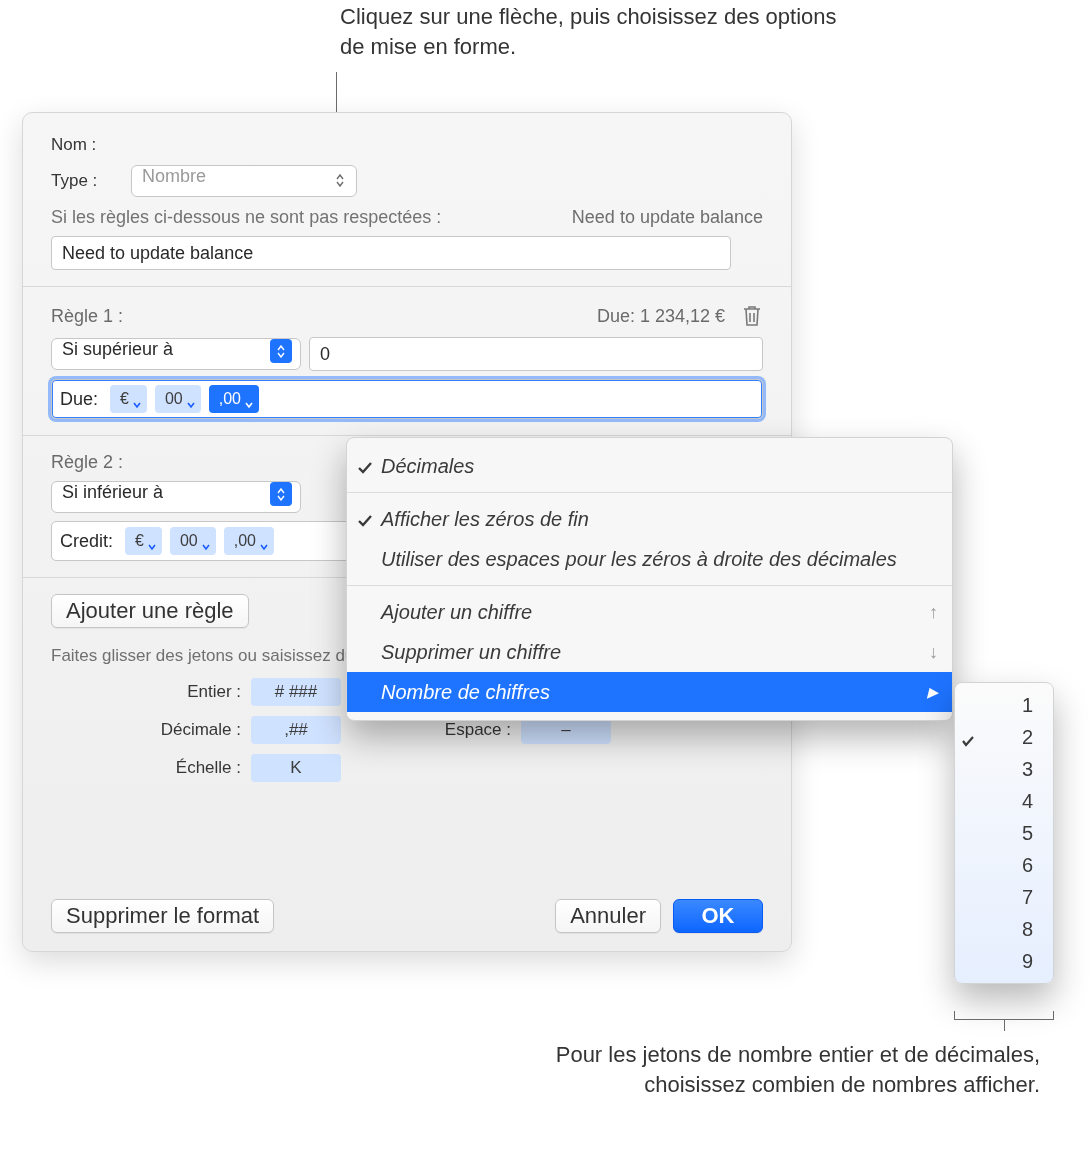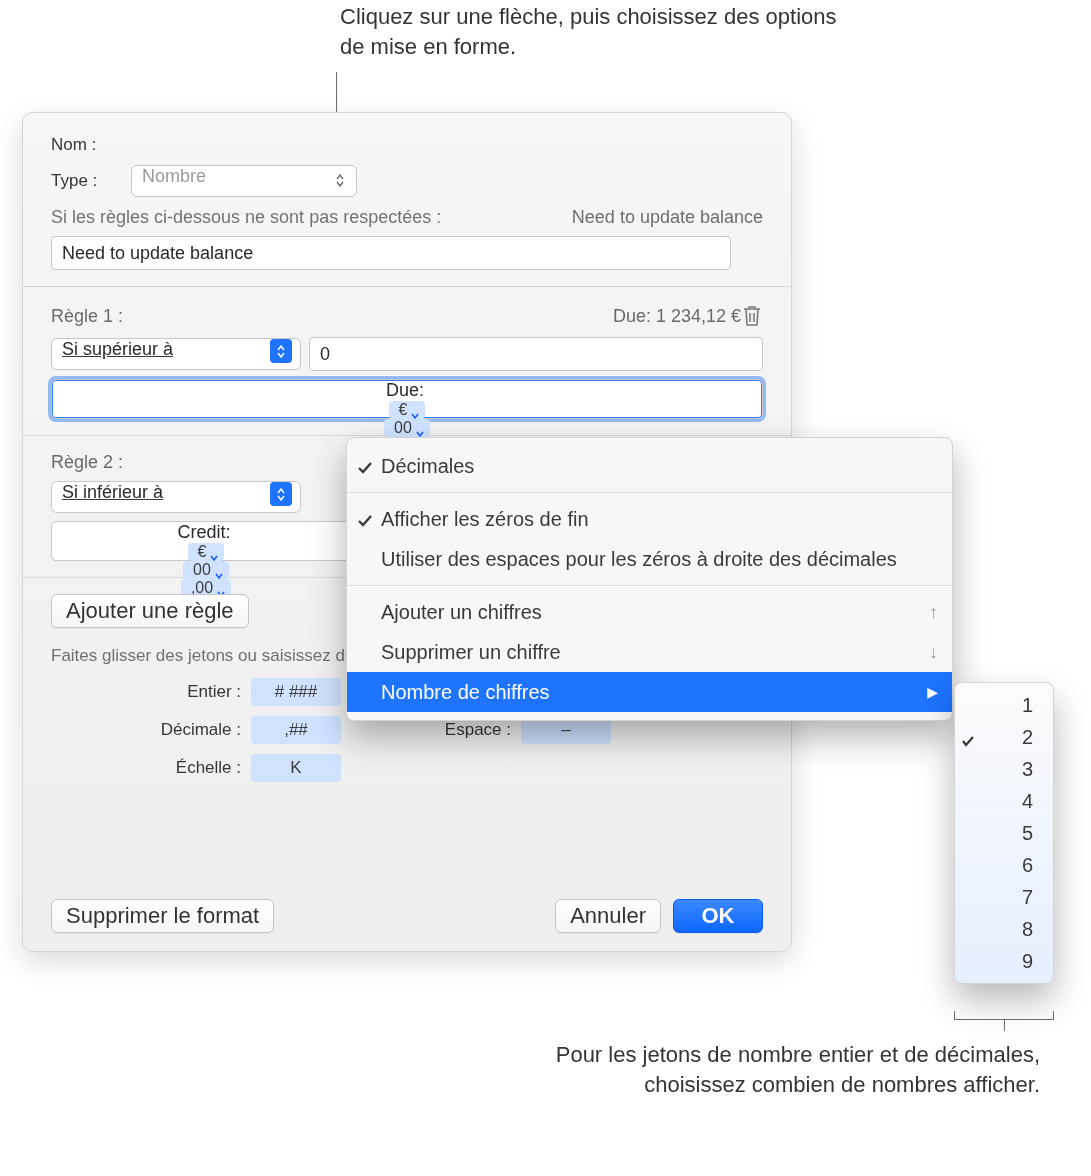--- a/index.html
+++ b/index.html
@@ -94,33 +94,33 @@
       width: 22px; height: 24px;
       color:#fff;
     }
 
     .gray-note { color:#737373; font-size: 18px; margin-top: 4px; margin-bottom: 8px; display:flex; justify-content:space-between;}
     .sep { height:1px; background:#d8d8d8; margin: 16px -28px; }
 
     .rule-head { display:flex; align-items:center; justify-content:space-between; color:#6a6a6a; font-size:18px;}
     .trash { width:22px; height:26px; color:#7a7a7a; cursor:pointer; }
     .rule-line2 { display:flex; align-items:center; gap: 8px; margin-top:8px;}
-    .rule-line2 .select { min-width: 250px; text-decoration: underline; }
+    .rule-line2 .select { min-width: 250px; }
     .rule-line2 .text-input { flex:1; }
 
     .token-row {
       margin-top: 8px;
       height: 40px;
       border: 1px solid #c7c7c7;
       background:#fff;
       border-radius: 5px;
       display:flex; align-items:center;
       padding: 0 8px;
+      gap: 8px;
       box-shadow: 0 0 0 3px rgba(30,115,255,0.45), 0 0 0 1px rgba(30,115,255,0.9) inset;
-      flex-direction: column;
     }
     .token-row.nohi { box-shadow:none; }
     .token-row .tlabel { margin-right: 4px; font-size: 18px; color:#2a2a2a;}
     .token {
       height: 28px;
       background: #cfe2ff;
       border-radius: 4px;
       display:flex; align-items:center;
       padding: 0 6px 0 10px;
       gap: 4px;
@@ -174,20 +174,21 @@
     .menu {
       position:absolute;
       left: 346px; top: 437px;
       width: 607px;
       background: #f7f7f7;
       border: 1px solid #d3d3d3;
       border-radius: 8px;
       box-shadow: 0 16px 34px rgba(0,0,0,0.30);
       padding: 8px 0;
       font-size: 20px;
+      font-style: italic;
     }
     .menu .mi {
       height: 40px;
       display:flex; align-items:center;
       padding: 0 14px 0 34px;
       position:relative;
       cursor:pointer;
       justify-content:space-between;
     }
     .menu .mi .check {
@@ -255,21 +256,21 @@
     <span style="color:#6e6e6e;">Need to update balance</span>
   </div>
   <div class="text-input" style="width:680px;">
       <span>Need to update balance</span>
     </div>
 
   <div class="sep"></div>
 
   <div class="rule-head">
     <span>Règle 1 :</span>
-    <span style="display:flex; align-items:center; ">
+    <span style="display:flex; align-items:center; gap:16px;">
       <span>Due: 1 234,12 €</span>
       <span class="trash">
         <svg viewBox="0 0 22 26" fill="none" stroke="currentColor" stroke-width="1.6">
           <path d="M3 6h16M8 6V4h6v2M5 6l1 16h10l1-16M9 10v9M13 10v9"></path>
         </svg>
       </span>
     </span>
   </div>
 
   <div class="rule-line2">
@@ -408,21 +409,21 @@
         </svg></span>
     <span>Afficher les zéros de fin</span>
       <span></span>
   </div>
   <div class="mi">
       <span>Utiliser des espaces pour les zéros à droite des décimales</span>
       <span></span>
     </div>
   <div class="msep"></div>
   <div class="mi">
-    <span>Ajouter un chiffres</span>
+    <span>Ajouter un chiffre</span>
     <span class="right-icon">↑</span>
   </div>
   <div class="mi">
     <span>Supprimer un chiffre</span>
     <span class="right-icon">↓</span>
   </div>
   <div class="mi sel">
     <span>Nombre de chiffres</span>
     <span class="right-icon arrow">▶</span>
   </div>

